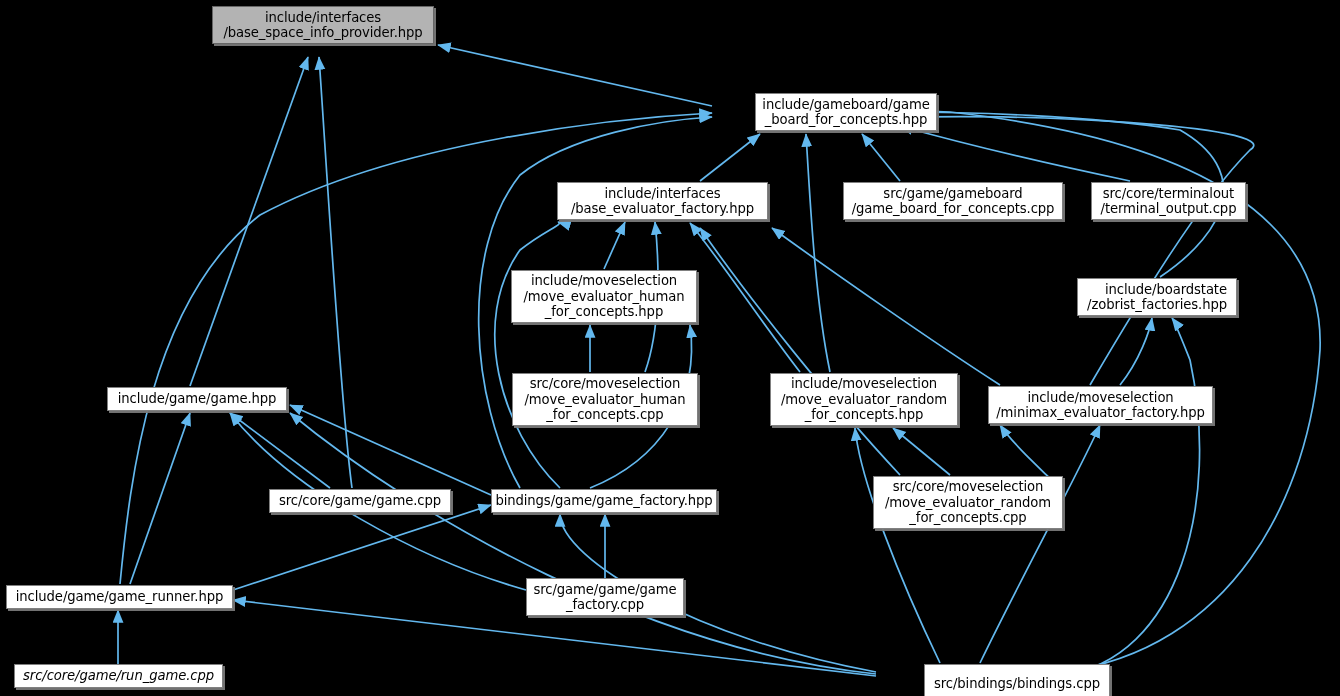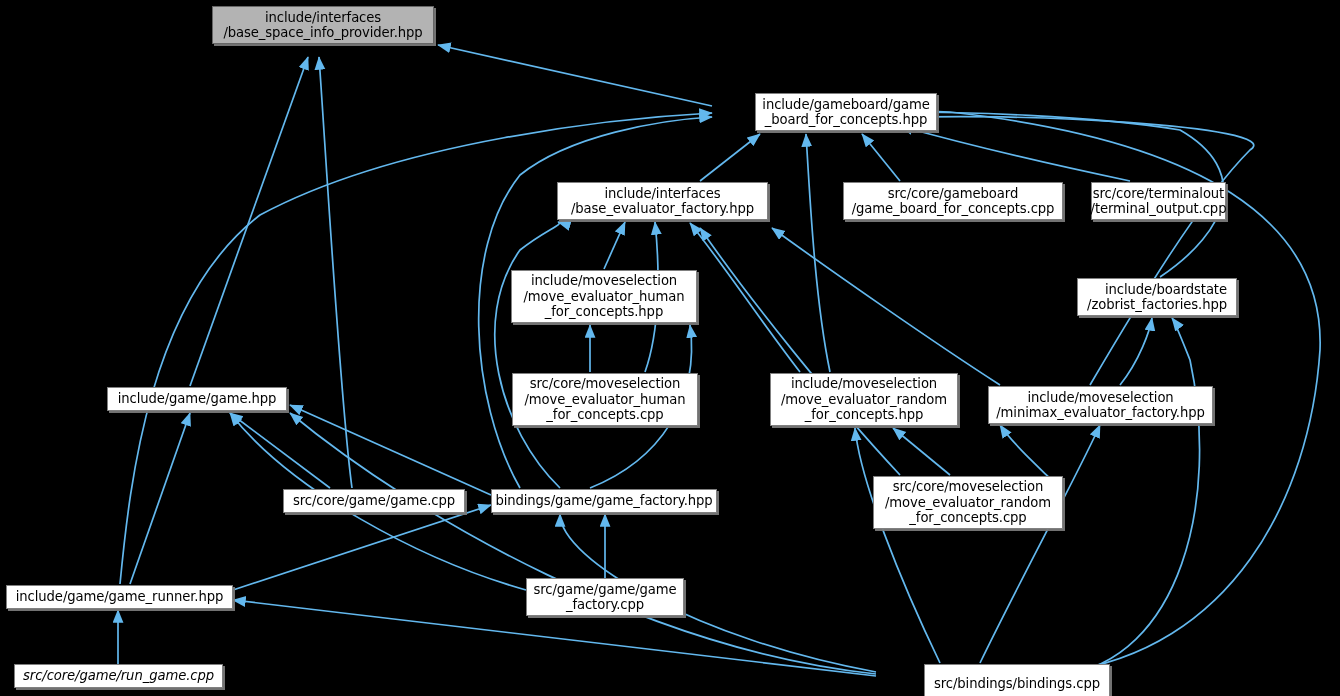--- a/index.html
+++ b/index.html
@@ -61,39 +61,39 @@
       <path class="edge" d="M 118,664 L 118,610" marker-end="url(#ah)"></path>
       <path class="edge" d="M 876,676 L 233,600" marker-end="url(#ah)"></path>
     </svg>
   <div id="nodes">
       <div class="node root" style="left: 212px; top: 6px; width: 222px; height: 38px;">include/interfaces
 /base_space_info_provider.hpp</div>
       <div class="node" style="left: 713px; top: 93px; width: 182px; height: 38px; margin-left: 42px;">include/gameboard/game
 _board_for_concepts.hpp</div>
       <div class="node" style="left: 557px; top: 182px; width: 211px; height: 38px;">include/interfaces
 /base_evaluator_factory.hpp</div>
-      <div class="node" style="left: 843px; top: 182px; width: 220px; height: 38px;">src/core/gameboard
+      <div class="node" style="left: 843px; top: 182px; width: 220px; height: 38px;">src/game/gameboard
 /game_board_for_concepts.cpp</div>
-      <div class="node" style="left: 1091px; top: 182px; width: 135px; height: 38px;">src/core/terminalout
+      <div class="node" style="left: 1091px; top: 182px; width: 155px; height: 38px;">src/core/terminalout
 /terminal_output.cpp</div>
       <div class="node" style="left: 511px; top: 270px; width: 186px; height: 53px;">include/moveselection
 /move_evaluator_human
 _for_concepts.hpp</div>
       <div class="node" style="left: 1077px; top: 278px; width: 160px; height: 38px; text-align: right;">include/boardstate
 /zobrist_factories.hpp</div>
       <div class="node" style="left: 107px; top: 387px; width: 180px; height: 24px;">include/game/game.hpp</div>
       <div class="node" style="left: 512px; top: 373px; width: 186px; height: 53px;">src/core/moveselection
 /move_evaluator_human
 _for_concepts.cpp</div>
       <div class="node" style="left: 770px; top: 373px; width: 188px; height: 53px;">include/moveselection
 /move_evaluator_random
 _for_concepts.hpp</div>
       <div class="node" style="left: 988px; top: 386px; width: 225px; height: 38px;">include/moveselection
 /minimax_evaluator_factory.hpp</div>
-      <div class="node" style="left: 283px; top: 489px; width: 182px; height: 24px;">src/core/game/game.cpp</div>
+      <div class="node" style="left: 269px; top: 489px; width: 182px; height: 24px;">src/core/game/game.cpp</div>
       <div class="node" style="left: 491px; top: 489px; width: 226px; height: 24px;">bindings/game/game_factory.hpp</div>
       <div class="node" style="left: 873px; top: 476px; width: 190px; height: 53px;">src/core/moveselection
 /move_evaluator_random
 _for_concepts.cpp</div>
       <div class="node" style="left: 526px; top: 578px; width: 158px; height: 38px;">src/game/game/game
 _factory.cpp</div>
       <div class="node" style="left: 6px; top: 585px; width: 227px; height: 24px;">include/game/game_runner.hpp</div>
       <div class="node" style="left: 14px; top: 664px; width: 209px; height: 24px; font-style: italic;">src/core/game/run_game.cpp</div>
       <div class="node" style="left: 924px; top: 664px; width: 186px; height: 40px;">src/bindings/bindings.cpp</div>
     </div>

